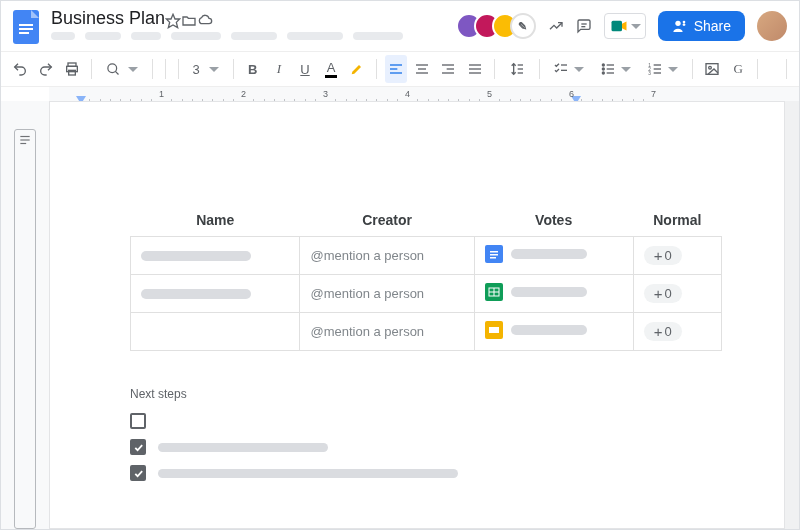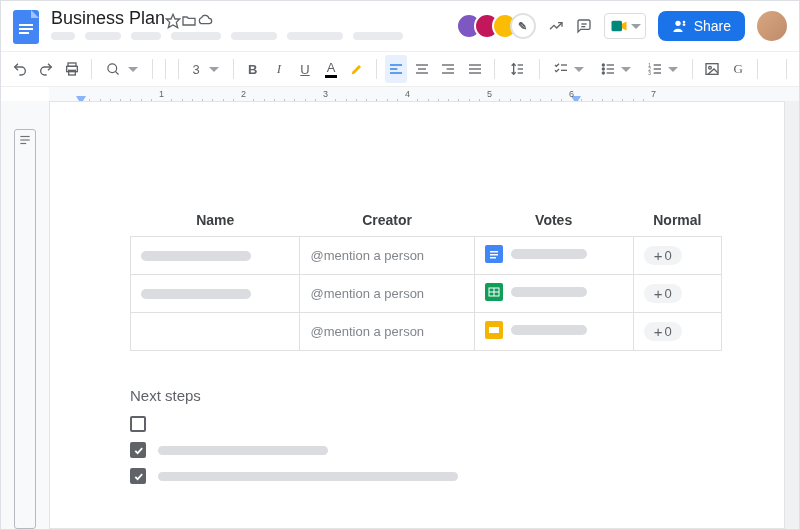--- a/index.html
+++ b/index.html
@@ -56,21 +56,21 @@
   table.doc{width:100%;border-collapse:collapse;font-size:13px}
   table.doc th{text-align:center;font-weight:700;color:#3c4043;padding:0 10px 8px;font-size:14px}
   table.doc td{border:1px solid var(--line);padding:8px 10px;height:36px;vertical-align:middle}
   .pill{height:10px;border-radius:6px;background:var(--skel2)}
   .mention{color:#80868b;font-size:13px}
   .chip{display:inline-flex;align-items:center;gap:8px}
   .chipico{width:18px;height:18px;border-radius:2px;display:inline-flex;align-items:center;justify-content:center}
   .vote{display:inline-flex;align-items:center;gap:2px;background:#f1f3f4;border-radius:12px;padding:2px 10px;color:#5f6368;font-size:13px}
 
   
-  h2.sec{font-size:15px;color:#5f6368;font-weight:400;margin:36px 0 12px}
+  h2.sec{font-size:12px;color:#5f6368;font-weight:400;margin:36px 0 12px}
   .chkrow{display:flex;align-items:center;gap:12px;margin:10px 0}
   .chkbox{width:16px;height:16px;border:2px solid #5f6368;border-radius:2px;display:inline-flex;align-items:center;justify-content:center;background:#fff}
   .chkbox.done{background:#5f6368;border-color:#5f6368;color:#fff}
   .linepill{height:9px;border-radius:5px;background:var(--skel2)}
 </style>
 </head>
 <body>
 
 <div class="app">
 

